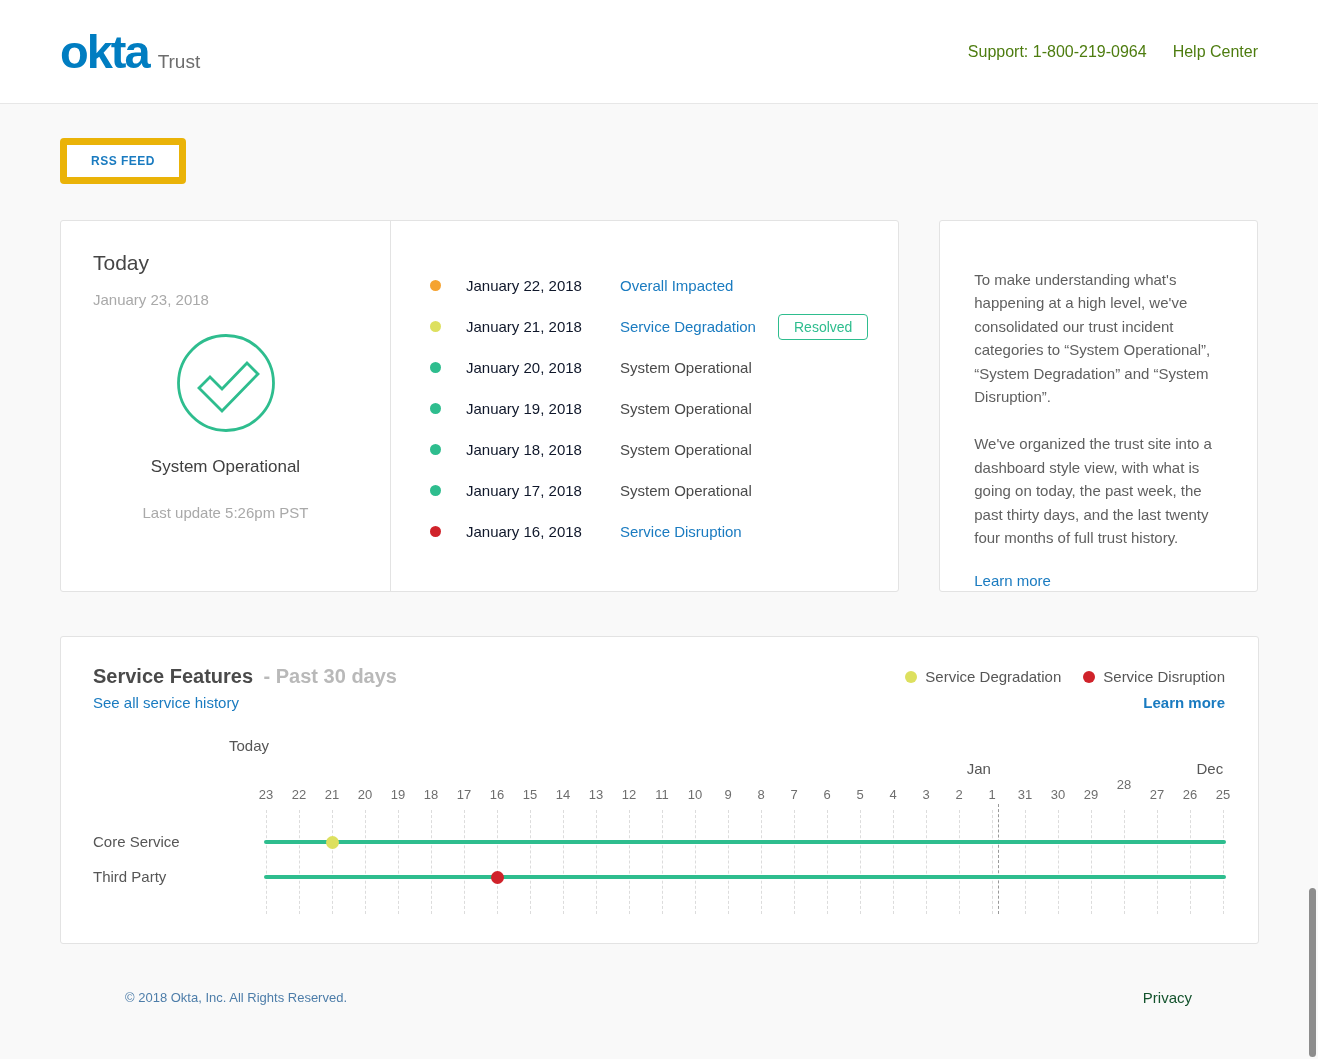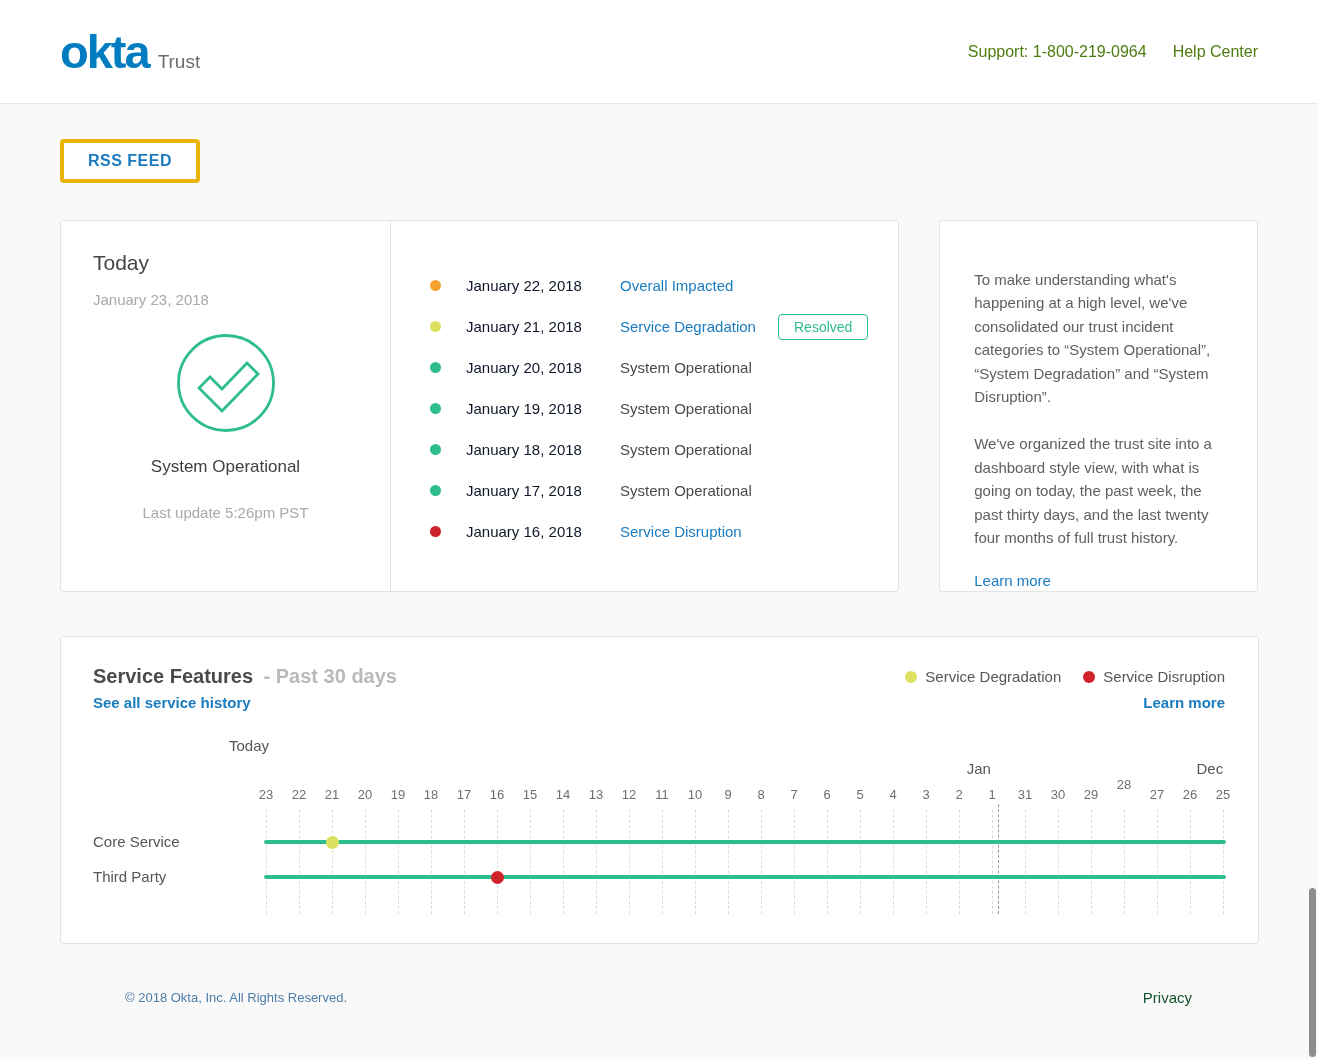--- a/index.html
+++ b/index.html
@@ -21,22 +21,22 @@
   .logo { color:#007dc1; font-size:47px; font-weight:bold; letter-spacing:-2px; line-height:1; }
   .logo-sub { color:#6d6d6d; font-size:19px; margin-left:9px; }
   .header-right { display:flex; align-items:flex-start; gap:26px; color:#4d7c0f; font-size:16px; }
   .header-right .link { cursor:pointer; }
   
   .content { padding:0 60px; }
   .title-row { display:flex; justify-content:space-between; align-items:center; margin-top:40px; height:34px; }
   .page-title { font-size:23px; font-weight:bold; color:#4a4a4a; }
   .page-subtitle { font-size:23px; font-weight:bold; color:#b9b9b9; margin-left:6px; }
   .rss-btn {
-    background:#fff; border:4px solid #eab308; border-radius:4px;
-    color:#1a7bc0; font-size:16px; font-weight:bold; letter-spacing:.5px;
+    background:#fff; border:7px solid #eab308; border-radius:4px;
+    color:#1a7bc0; font-size:12px; font-weight:bold; letter-spacing:.5px;
     padding:9px 24px; cursor:pointer; font-family:inherit;
   }
   
   .cards-row { display:flex; gap:40px; margin-top:42px; }
   .card { background:#fff; border:1px solid #e3e3e3; border-radius:3px; }
   .card-main { width:840px; height:372px; display:flex; }
   .card-title { font-size:21px; color:#454545; }
   
   .today-section { width:330px; padding:30px 32px; border-right:1px solid #e3e3e3; text-align:left; }
   .today-date { color:#a9a9a9; font-size:15px; margin-top:16px; }
@@ -66,21 +66,21 @@
   .wn-learn { display:inline-block; font-size:15px; margin-top:23px; }
   
   .sf-card { width:1199px; height:308px; margin-top:44px; position:relative; }
   .sf-head { display:flex; justify-content:space-between; align-items:center; padding:28px 33px 0 32px; }
   .sf-title { font-size:20px; font-weight:bold; color:#4a4a4a; }
   .sf-subtitle { font-size:20px; font-weight:bold; color:#b9b9b9; margin-left:6px; }
   .legend { display:flex; align-items:center; gap:22px; }
   .legend-item { display:flex; align-items:center; gap:8px; font-size:15px; color:#565656; }
   .legend-dot { width:12px; height:12px; border-radius:50%; }
   .sf-row2 { display:flex; justify-content:space-between; align-items:center; padding:6px 33px 0 32px; }
-  .sf-seeall { font-size:15px; font-weight:bold; }
+  .sf-seeall { font-size:15px; font-weight:normal; }
   .sf-learn { font-size:15px; font-weight:bold; }
   
   .chart { position:absolute; left:0; top:92px; width:1197px; height:216px; }
   .chart .abs { position:absolute; }
   .chart .today-label { font-size:15px; color:#565656; }
   .chart .month-label { font-size:15px; color:#565656; text-align:center; width:40px; }
   .chart .day-tick { font-size:13px; color:#6e6e6e; text-align:center; width:24px; }
   .chart .gridline { border-left:1px dashed #dcdcdc; width:0; }
   .chart .boundary { border-left:1px dashed #999; width:0; }
   .chart .row-label { font-size:15px; color:#565656; }

